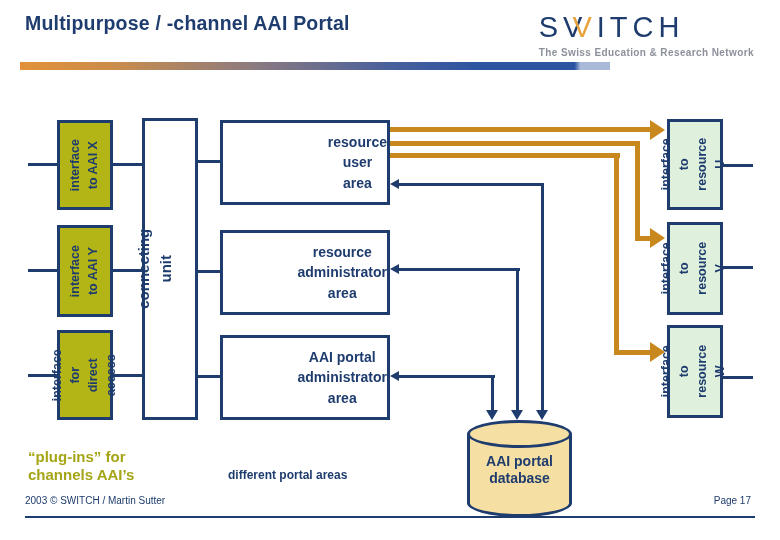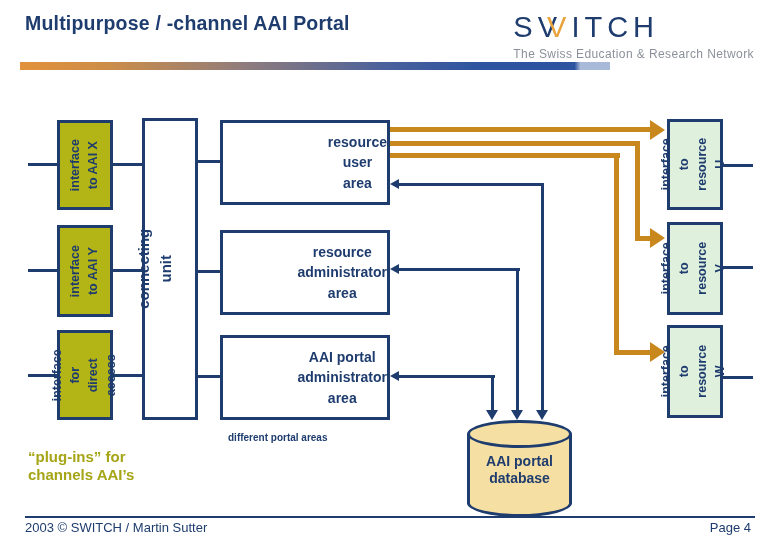--- a/index.html
+++ b/index.html
@@ -11,21 +11,21 @@
   body{width:780px;height:540px;overflow:hidden;font-family:"Liberation Sans",sans-serif;}
   .slide{position:relative;width:776px;height:540px;background:#fff;}
 
   
   .title{position:absolute;left:25px;top:12px;font-size:19.5px;font-weight:bold;color:var(--navy);letter-spacing:.2px;}
   .hdr-bar{position:absolute;left:20px;top:62px;width:590px;height:8px;
     background:linear-gradient(90deg,#e2913a 0%,#cc8d49 15%,#8a7a80 40%,#4a619c 62%,#2d54a0 78%,#2d54a0 94%,#a9bad9 95%,#a9bad9 100%);}
   .logo{position:absolute;right:22px;top:12px;}
   .logo-word{font-size:29px;color:var(--navy);letter-spacing:5px;line-height:1.1;white-space:nowrap;}
   .logo-word .gold{color:#e8a33d;margin-left:-15px;}
-  .logo-tag{font-size:12px;color:var(--gray_text);letter-spacing:.4px;margin-top:3px;white-space:nowrap;}
+  .logo-tag{font-size:10px;color:var(--gray_text);letter-spacing:.4px;margin-top:3px;white-space:nowrap;font-weight:bold;}
 
   .channels-label{position:absolute;left:405px;top:91px;font-size:14px;font-weight:bold;color:var(--orange_text);white-space:pre;}
 
   
   .box{position:absolute;border:3px solid var(--navy);display:flex;align-items:center;justify-content:flex-end;background:#fff;}
   .olive{background:var(--olive);}
   .mint{background:var(--mint);}
   .vtext{transform:rotate(-90deg);white-space:pre-line;text-align:center;font-weight:bold;color:var(--navy);font-size:12.5px;line-height:1.45;}
   .vtext.big{font-size:15px;}
   .area-label{white-space:pre-line;text-align:center;font-weight:bold;color:var(--navy);font-size:14px;line-height:1.45;}
@@ -42,25 +42,25 @@
   
   .cyl{position:absolute;left:467px;top:420px;width:105px;height:97px;}
   .cyl .body{position:absolute;left:0;top:14px;width:105px;height:70px;background:var(--tan);border-left:3px solid var(--navy);border-right:3px solid var(--navy);}
   .cyl .cap{position:absolute;left:0;width:105px;height:28px;background:var(--tan);border:3px solid var(--navy);border-radius:50%;}
   .cyl .cap.top{top:0;z-index:2;}
   .cyl .cap.bot{top:69px;}
   .cyl .db-label{position:absolute;left:0;top:33px;width:105px;text-align:center;white-space:pre-line;font-weight:bold;color:var(--navy);font-size:14px;line-height:1.2;z-index:3;}
 
   
   .plugins{position:absolute;left:28px;top:448px;font-size:15px;font-weight:bold;color:var(--olive_text);white-space:pre-line;line-height:1.2;}
-  .portal-areas{position:absolute;left:228px;top:432px;font-size:10px;font-weight:bold;color:var(--navy);}
+  .portal-areas{position:absolute;left:228px;top:468px;font-size:12px;font-weight:bold;color:var(--navy);}
 
   
   .foot-line{position:absolute;left:25px;top:516px;width:730px;height:1.5px;background:var(--navy);}
-  .foot-text{position:absolute;top:495px;font-size:13px;color:var(--navy);margin-top:25px;}
+  .foot-text{position:absolute;top:495px;font-size:10px;color:var(--navy);}
   .foot-text.left{left:25px;}
   .foot-text.right{right:25px;}
 </style>
 </head>
 <body>
 
 <div class="slide">
 
   <div class="title">Multipurpose / -channel AAI Portal</div>
   <div class="logo">
@@ -165,15 +165,15 @@
     <div class="db-label">AAI portal
 database</div>
   </div>
 
   <div class="plugins">“plug-ins” for
 channels AAI’s</div>
   <div class="portal-areas">different portal areas</div>
 
   <div class="foot-line"></div>
   <div class="foot-text left">2003 © SWITCH / Martin Sutter</div>
-  <div class="foot-text right">Page 4</div>
+  <div class="foot-text right">Page 17</div>
 
 </div>
 
 </body></html>

